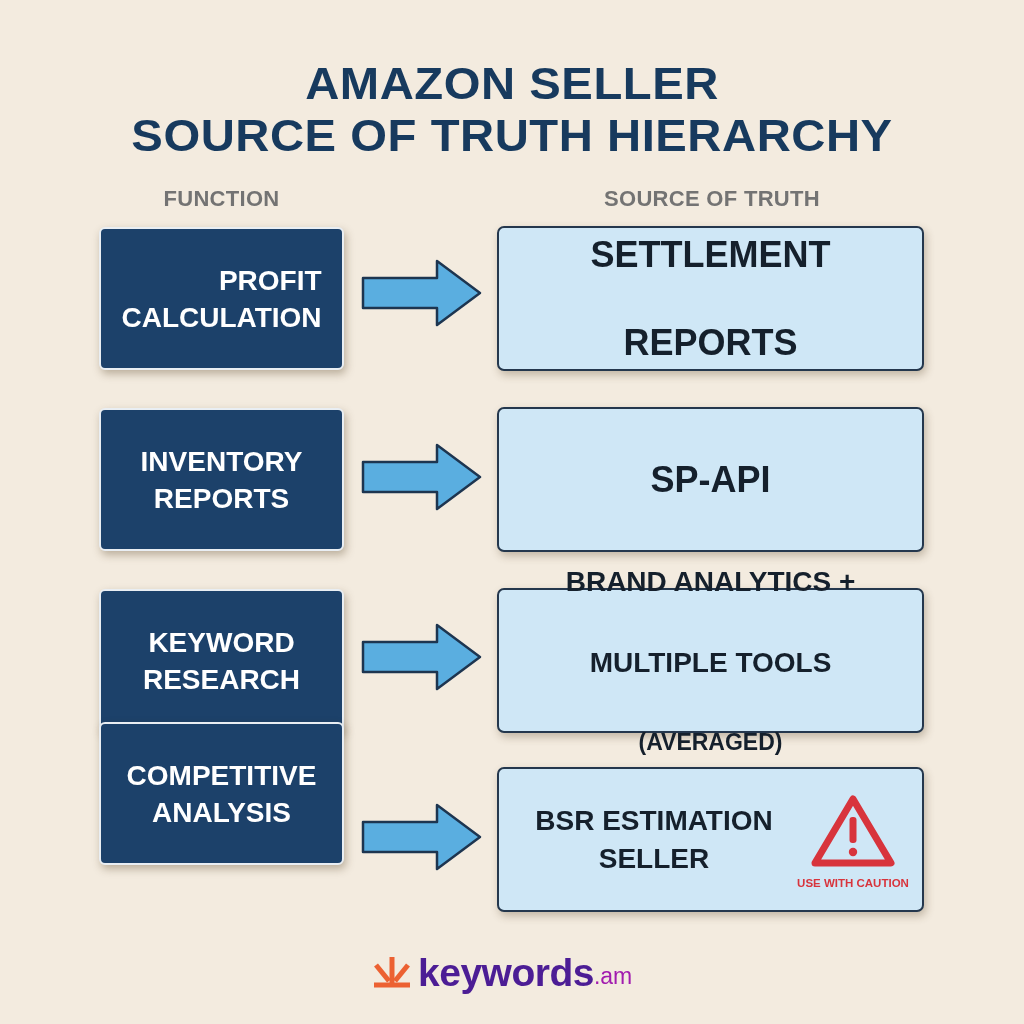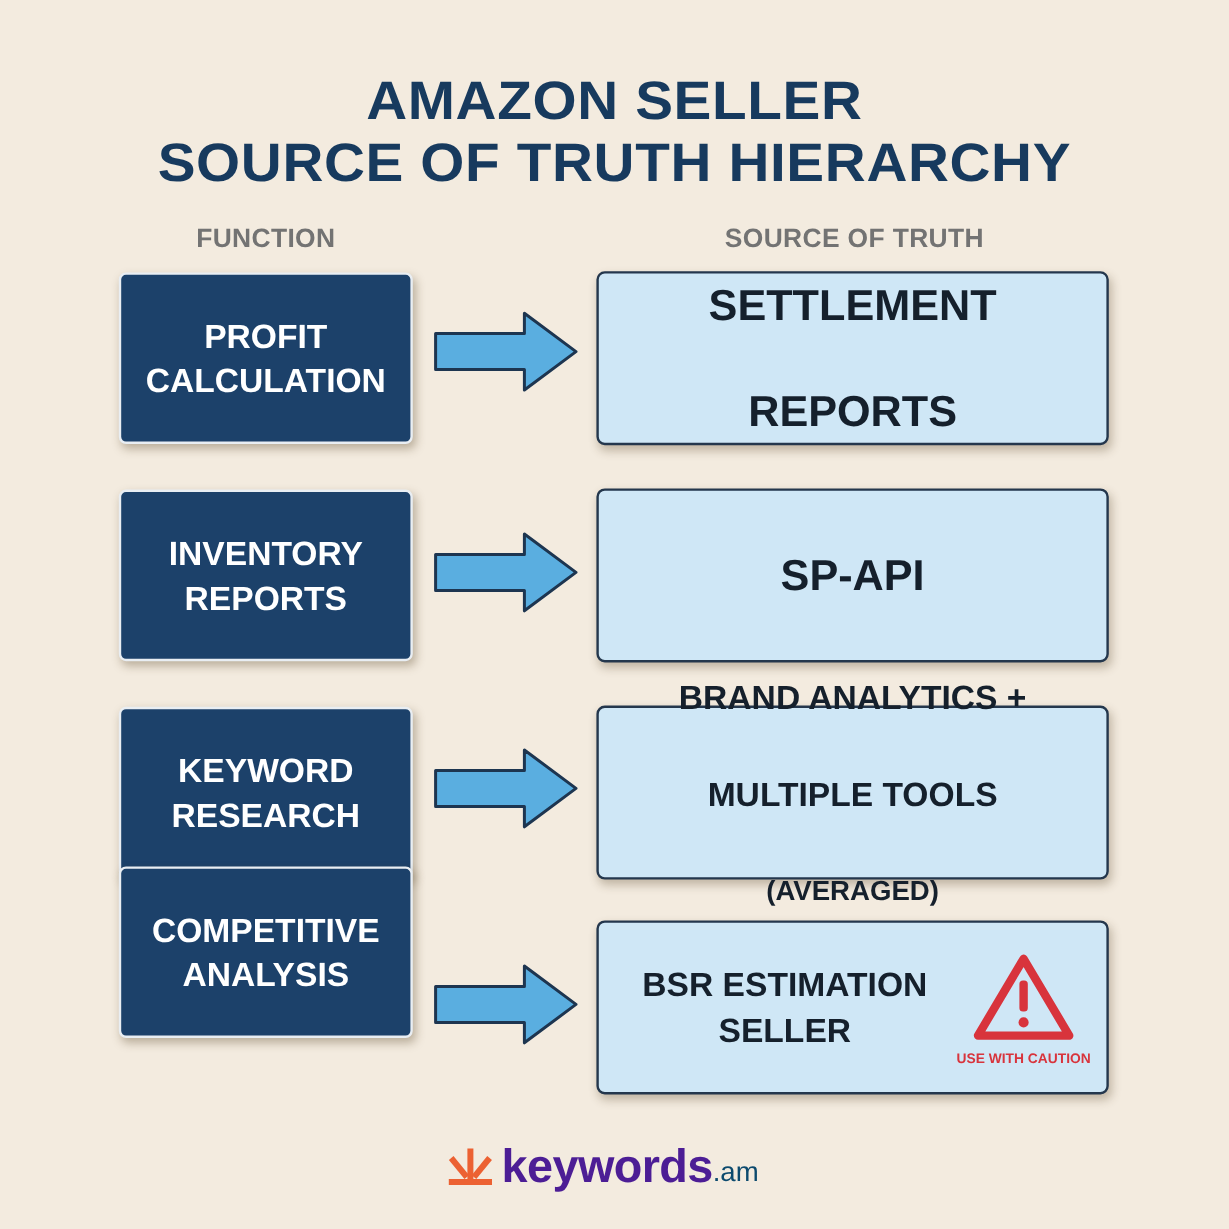--- a/index.html
+++ b/index.html
@@ -129,38 +129,38 @@
     }
     .footer-logo .brand {
       font-size: 39px;
       font-weight: 700;
       color: #4c1d95;
       letter-spacing: -0.5px;
       margin-left: 6px;
     }
     .footer-logo .tld {
       font-size: 23px;
-      color: #0c4a6e;
+      color: #a21caf;
       font-weight: 400;
       align-self: flex-end;
       margin-bottom: 8px;
     }
   </style>
 </head>
 <body>
 
 <div class="title">
   <div>AMAZON SELLER</div>
   <div>SOURCE OF TRUTH HIERARCHY</div>
 </div>
 
 <div class="col-header left">FUNCTION</div>
 <div class="col-header right">SOURCE OF TRUTH</div>
 
-<div class="fn-box" style="top:227px;">
+<div class="fn-box" style="top:227px;text-align:right;">
   <div>
     <div>PROFIT</div>
     <div>CALCULATION</div>
   </div>
 </div>
 <svg class="arrow" style="top:258px;" viewBox="0 0 124 70">
   <polygon points="3,20 77,20 77,3 120,35 77,67 77,50 3,50" fill="#5aaee0" stroke="#1d3550" stroke-width="2.5" stroke-linejoin="round"></polygon>
 </svg>
 <div class="src-box" style="top:226px;">
   <div class="big">SETTLEMENT</div>

